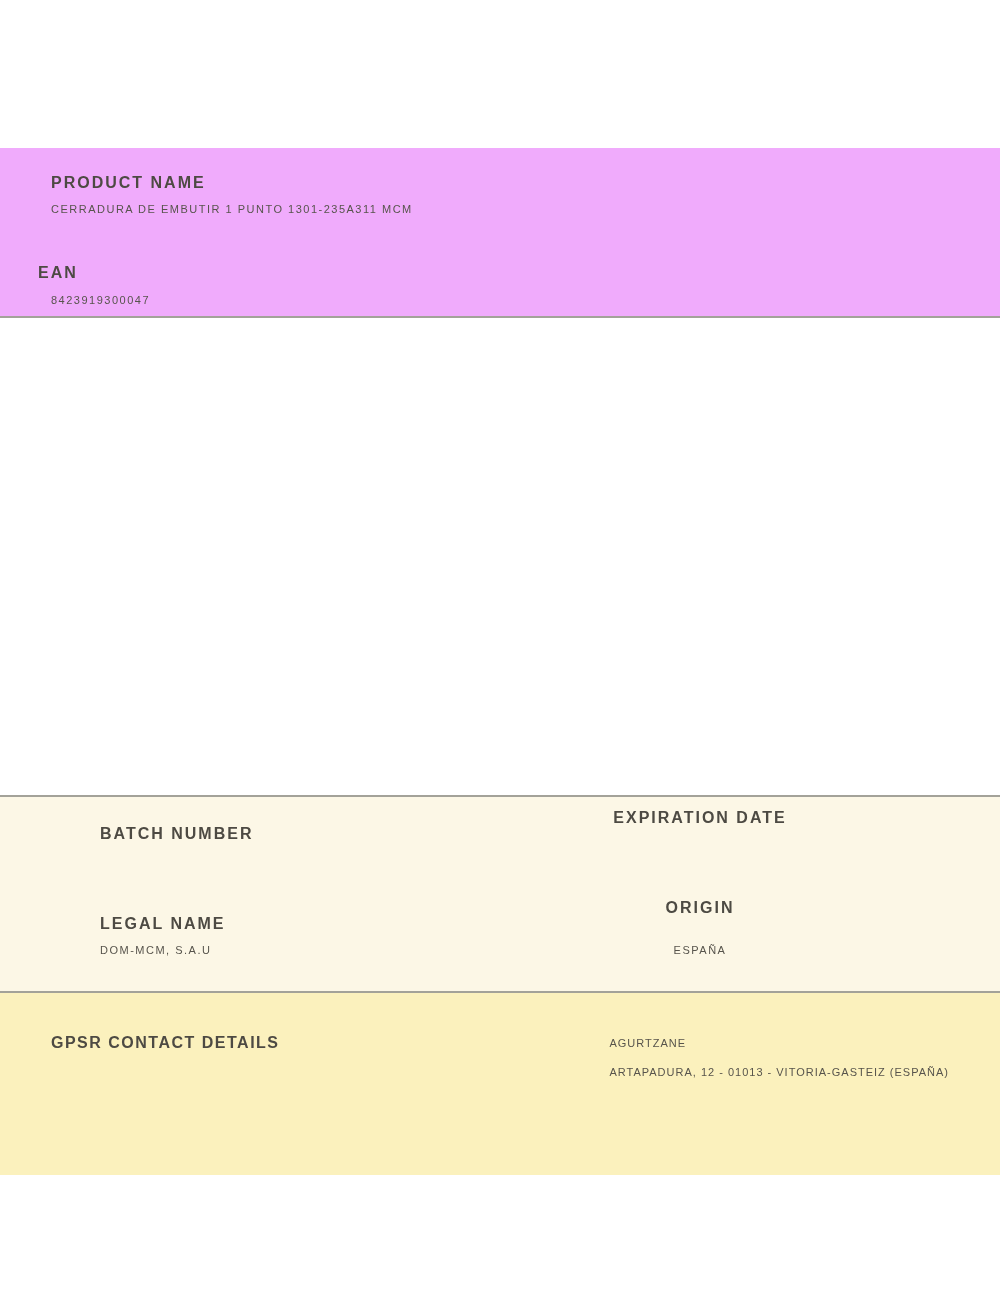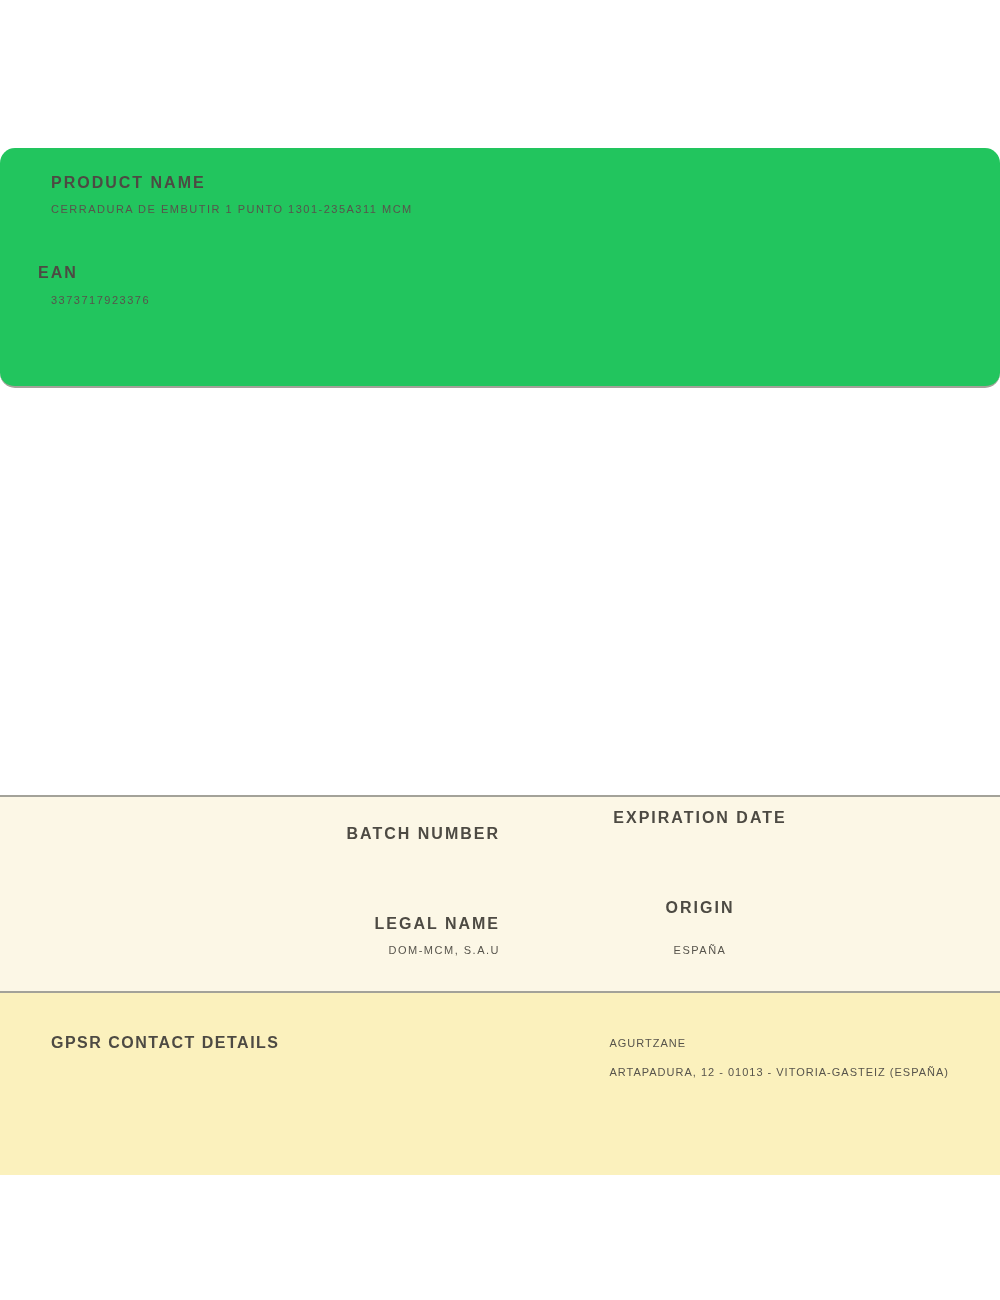--- a/index.html
+++ b/index.html
@@ -16,24 +16,23 @@
     overflow: hidden;
   }
   .band {
     position: absolute;
     left: 0;
     right: 0;
     box-sizing: border-box;
   }
   #band-product {
     top: 148px;
-    height: 240px;
-    background: #22c55e;
+    height: 170px;
+    background: #f0abfc;
     border-bottom: 2px solid #a3a299;
-    border-radius: 15px;
   }
   #band-batch {
     top: 795px;
     height: 198px;
     background: #fcf7e6;
     border-top: 2px solid #a3a299;
     border-bottom: 2px solid #a3a299;
   }
   #band-contact {
     top: 993px;
@@ -51,21 +50,21 @@
   .field-value {
     font-size: 11px;
     font-weight: normal;
     letter-spacing: 1.5px;
     color: #57544c;
     white-space: nowrap;
   }
   .col-left {
     left: 100px;
     width: 400px;
-    text-align: right;
+    text-align: left;
   }
   .col-right {
     left: 500px;
     width: 400px;
     text-align: center;
   }
   .contact-right {
     right: 51px;
     top: 36px;
     text-align: left;
@@ -73,21 +72,21 @@
   }
   .contact-right .field-value { letter-spacing: 1px; }
 </style>
 </head>
 <body>
 
 <section class="band" id="band-product">
   <div class="abs field-label" style="left:51px; top:26px;">PRODUCT NAME</div>
   <div class="abs field-value" style="left:51px; top:55px;">CERRADURA DE EMBUTIR 1 PUNTO 1301-235A311 MCM</div>
   <div class="abs field-label" style="left:38px; top:116px;">EAN</div>
-  <div class="abs field-value" style="left:51px; top:146px;">3373717923376</div>
+  <div class="abs field-value" style="left:51px; top:146px;">8423919300047</div>
 </section>
 
 <section class="band" id="band-batch">
   <div class="abs field-label col-left" style="top:28px;">BATCH NUMBER</div>
   <div class="abs field-value col-left" style="top:58px;"></div>
   <div class="abs field-label col-right" style="top:12px;">EXPIRATION DATE</div>
   <div class="abs field-value col-right" style="top:58px;"></div>
 
   <div class="abs field-label col-left" style="top:118px;">LEGAL NAME</div>
   <div class="abs field-value col-left" style="top:147px;">DOM-MCM, S.A.U</div>

